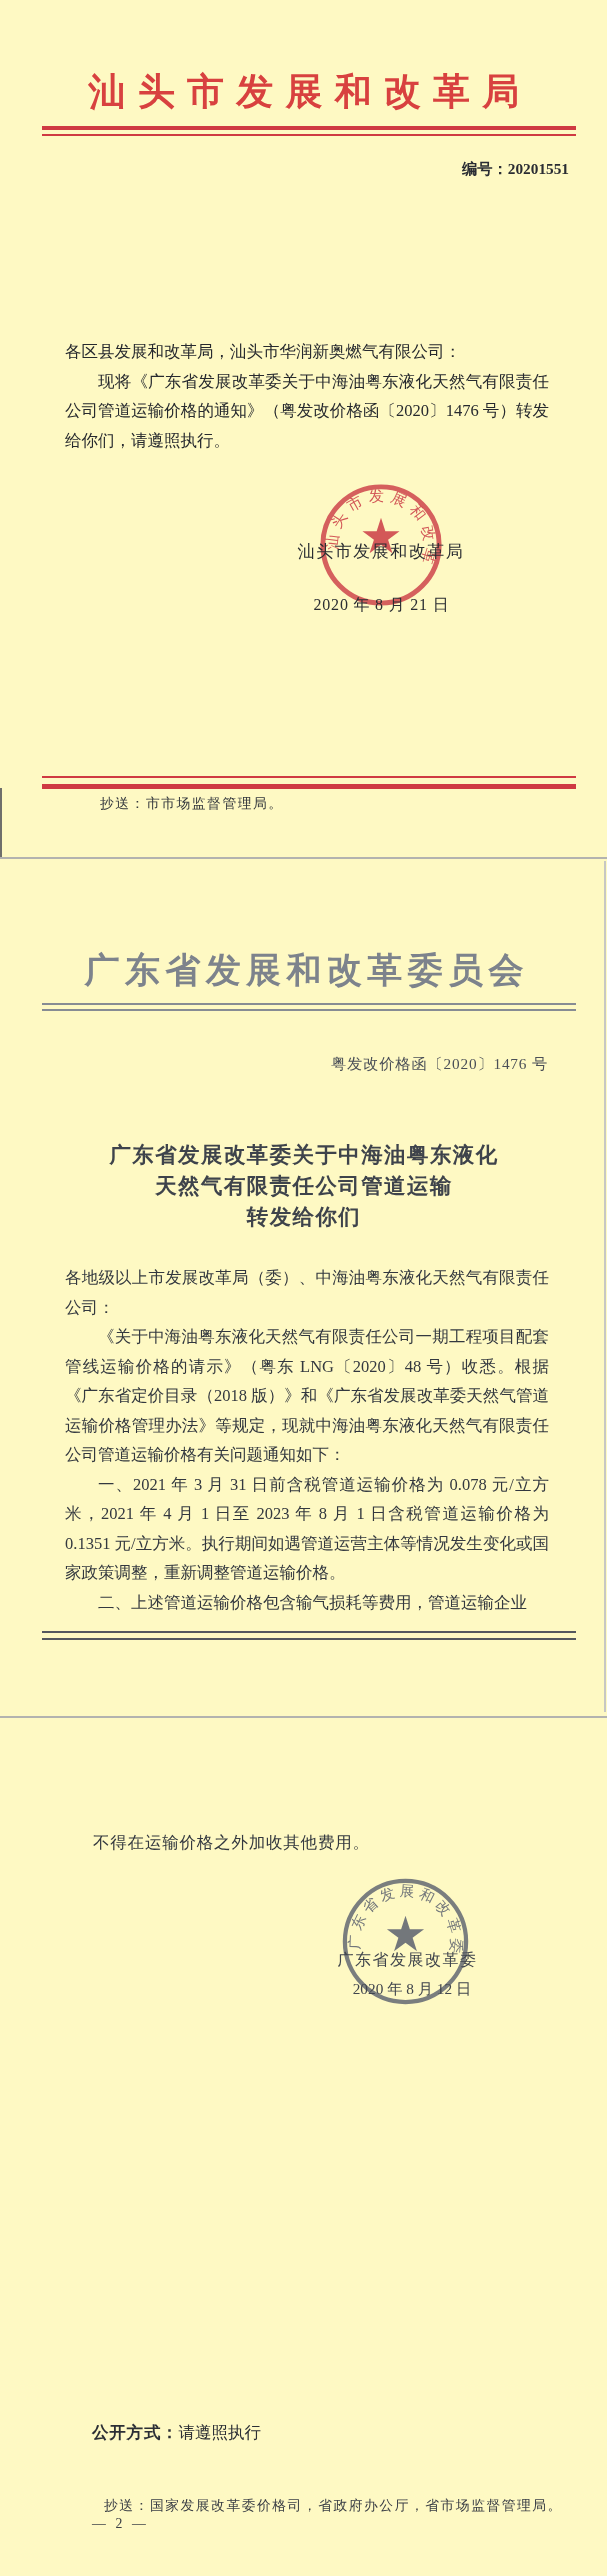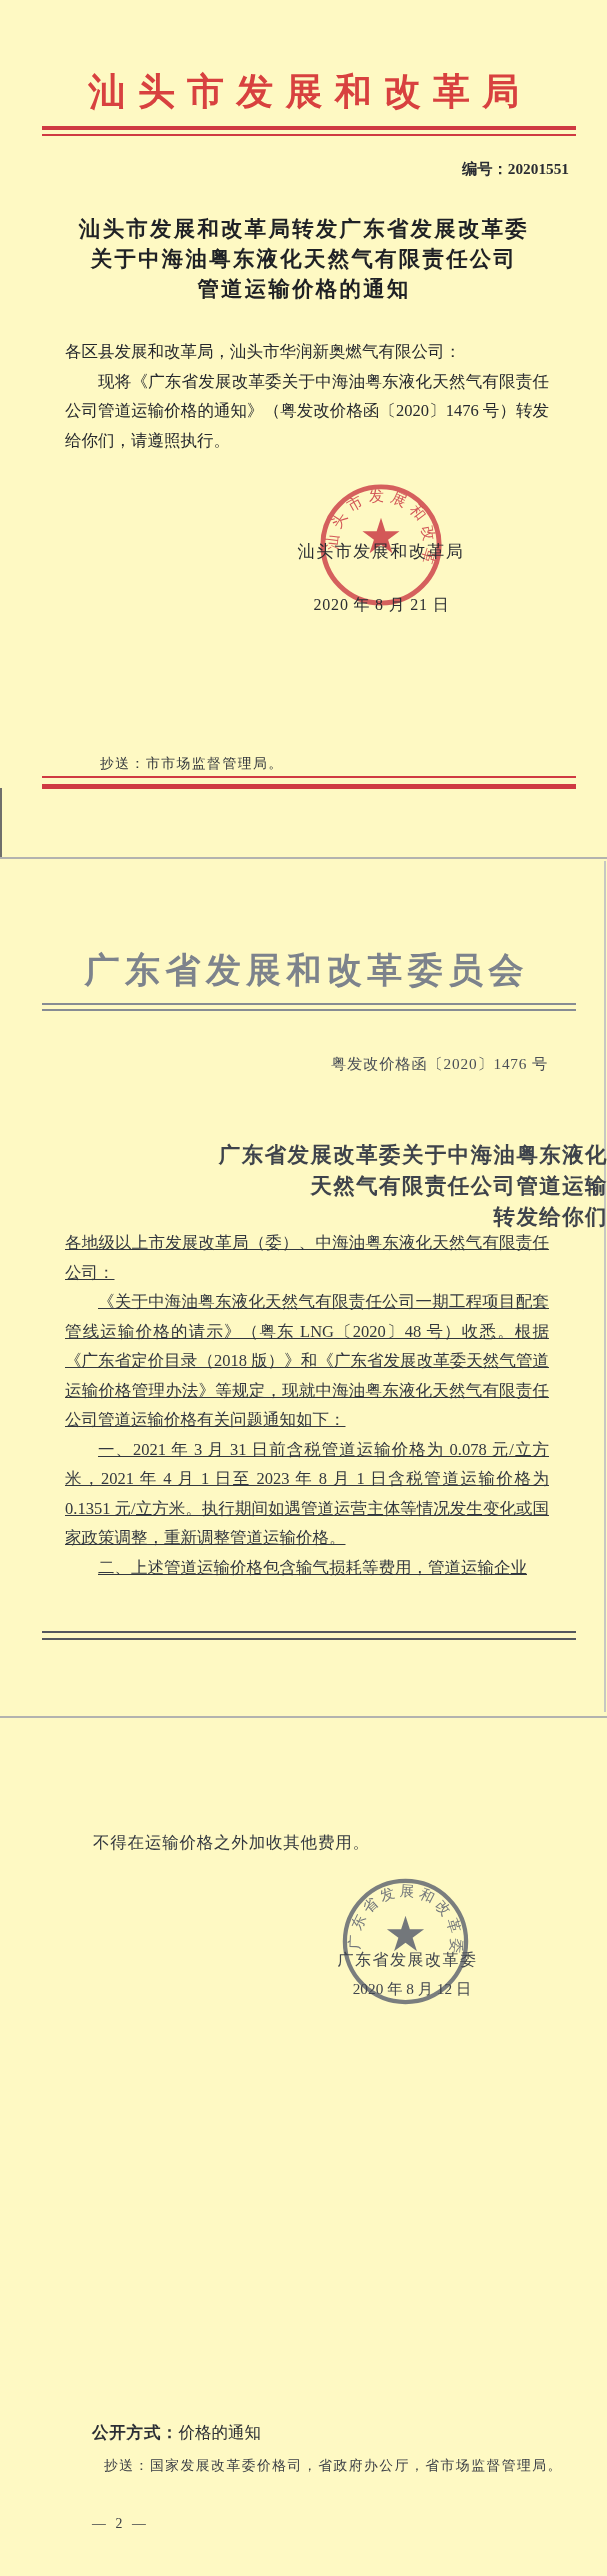--- a/index.html
+++ b/index.html
@@ -38,34 +38,34 @@
     left:65px;width:484px;
     font-size:16.5px;line-height:29.5px;
     text-align:justify;
   }
   .doc-body p{margin:0;text-indent:2em;}
   .doc-body p.no-indent{text-indent:0;}
   .body-1{top:337px;color:#26292e;}
   .signer{font-size:17px;letter-spacing:1.5px;white-space:nowrap;text-align:center;z-index:3;}
   .signer-1{left:293px;width:176px;top:540px;color:#2a2d32;}
   .date-1{left:305px;width:153px;top:571px;color:#2a2d32;font-size:16px;text-align:center;z-index:3;letter-spacing:0.8px;margin-top:24px;}
-  .cc-line{font-size:13.8px;letter-spacing:1.5px;white-space:nowrap;}
+  .cc-line{font-size:13.8px;letter-spacing:1.5px;white-space:nowrap;margin-top:40px;}
   .cc-1{left:100px;top:755px;color:#33373d;}
   .seal{z-index:2;}
   
   .agency-gray{
     left:0;width:608px;top:947px;
     text-align:center;
     font-size:35px;font-weight:700;
     letter-spacing:5.4px;text-indent:5.4px;
     color:#7d838c;white-space:nowrap;
   }
   .docnum-2{right:88px;top:1054px;font-size:15.3px;color:#4a4f57;letter-spacing:0.8px;}
-  .title-2{top:1140px;color:#3e434b;line-height:31px;letter-spacing:1.5px;text-align:right;}
-  .body-2{top:1228px;color:#33383f;text-decoration:underline;}
+  .title-2{top:1140px;color:#3e434b;line-height:31px;letter-spacing:1.5px;}
+  .body-2{top:1263px;color:#33383f;}
   .cont-line{left:93px;top:1832px;font-size:16.5px;color:#33383f;letter-spacing:0.8px;white-space:nowrap;}
   .signer-2{left:329px;width:157px;top:1950px;color:#40454d;font-size:16px;}
   .date-2{left:347px;width:130px;top:1979px;color:#40454d;font-size:15.3px;text-align:center;z-index:3;}
   .disclosure{left:92px;top:2422px;font-size:16.5px;color:#2c2f35;white-space:nowrap;}
   .disclosure .lbl{font-weight:700;font-family:"Liberation Sans","DejaVu Sans",sans-serif;letter-spacing:0.8px;}
   .cc-2{left:104px;top:2457px;color:#3a3e45;}
   .pagenum{left:92px;top:2516px;font-size:13.8px;color:#3a3e45;letter-spacing:3.1px;}
   
   .seam{left:0;width:608px;height:1.5px;background:#b3b3af;}
   .edge-v{width:1.5px;background:#c7c7c3;}
@@ -76,25 +76,20 @@
 
 <div class="canvas">
 
   <div class="abs agency-red">汕头市发展和改革局</div>
 
   <div class="abs rule rule-red" style="top:126px;height:3.8px;"></div>
   <div class="abs rule rule-red" style="top:134px;height:1.9px;"></div>
 
   <div class="abs docnum-1">编号：20201551</div>
 
-  <div class="abs title-block title-1">
-    <div>汕头市发展和改革局转发广东省发展改革委</div>
-    <div>关于中海油粤东液化天然气有限责任公司</div>
-    <div>管道运输价格的通知</div>
-  </div>
 
   <div class="abs doc-body body-1">
     <p class="no-indent">各区县发展和改革局，汕头市华润新奥燃气有限公司：</p>
     <p>现将《广东省发展改革委关于中海油粤东液化天然气有限责任公司管道运输价格的通知》（粤发改价格函〔2020〕1476 号）转发给你们，请遵照执行。</p>
   </div>
 
   <svg class="abs seal" style="left:316px;top:480px;" width="130" height="130" viewBox="-85 -85 170 170">
     <defs>
       <path id="arc1" d="M -50 27 A 57 57 0 1 1 50 27" fill="none"></path>
     </defs>
@@ -151,21 +146,21 @@
     <path transform="translate(0,-8) scale(0.85)" fill="#6b7077" opacity="0.95" d="M0,-30 L6.7,-9.3 L28.5,-9.3 L10.9,3.5 L17.6,24.3 L0,11.5 L-17.6,24.3 L-10.9,3.5 L-28.5,-9.3 L-6.7,-9.3 Z"></path>
     <text font-size="19" fill="#6b7077" opacity="0.95" letter-spacing="5" font-family="Liberation Serif, DejaVu Serif, serif">
       <textPath href="#arc2" startOffset="8%">广东省发展和改革委员会</textPath>
     </text>
   </svg>
 
   <div class="abs signer signer-2">广东省发展改革委</div>
   <div class="abs date-2">2020 年 8 月 12 日</div>
 
   <div class="abs disclosure">
-    <span class="lbl">公开方式：</span><span>价格的通知</span>
+    <span class="lbl">公开方式：</span><span>请遵照执行</span>
   </div>
 
   <div class="abs cc-line cc-2">抄送：国家发展改革委价格司，省政府办公厅，省市场监督管理局。</div>
 
   <div class="abs pagenum">— 2 —</div>
 
 </div>
 
 
 </body></html>

